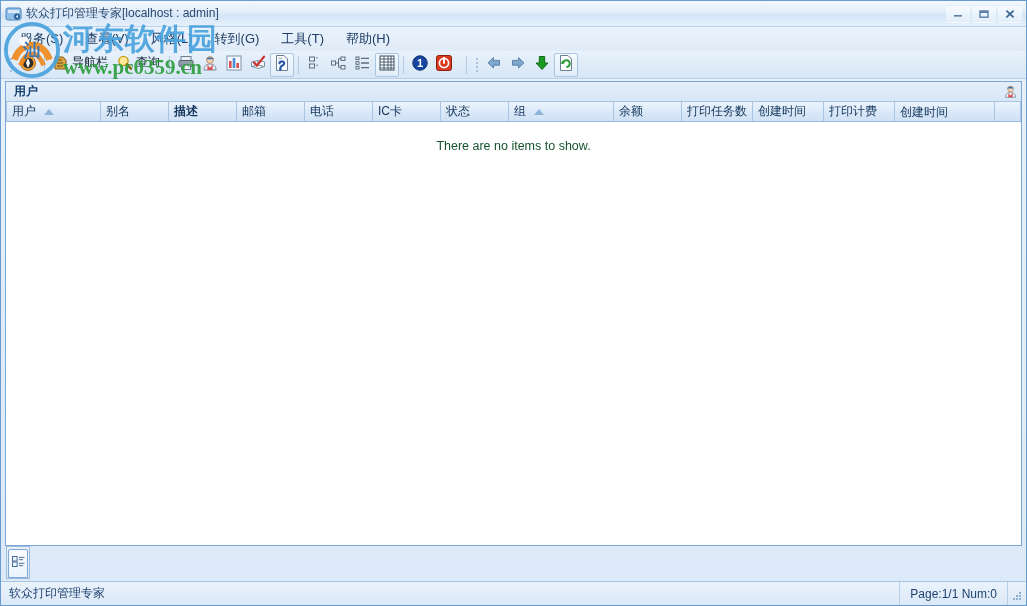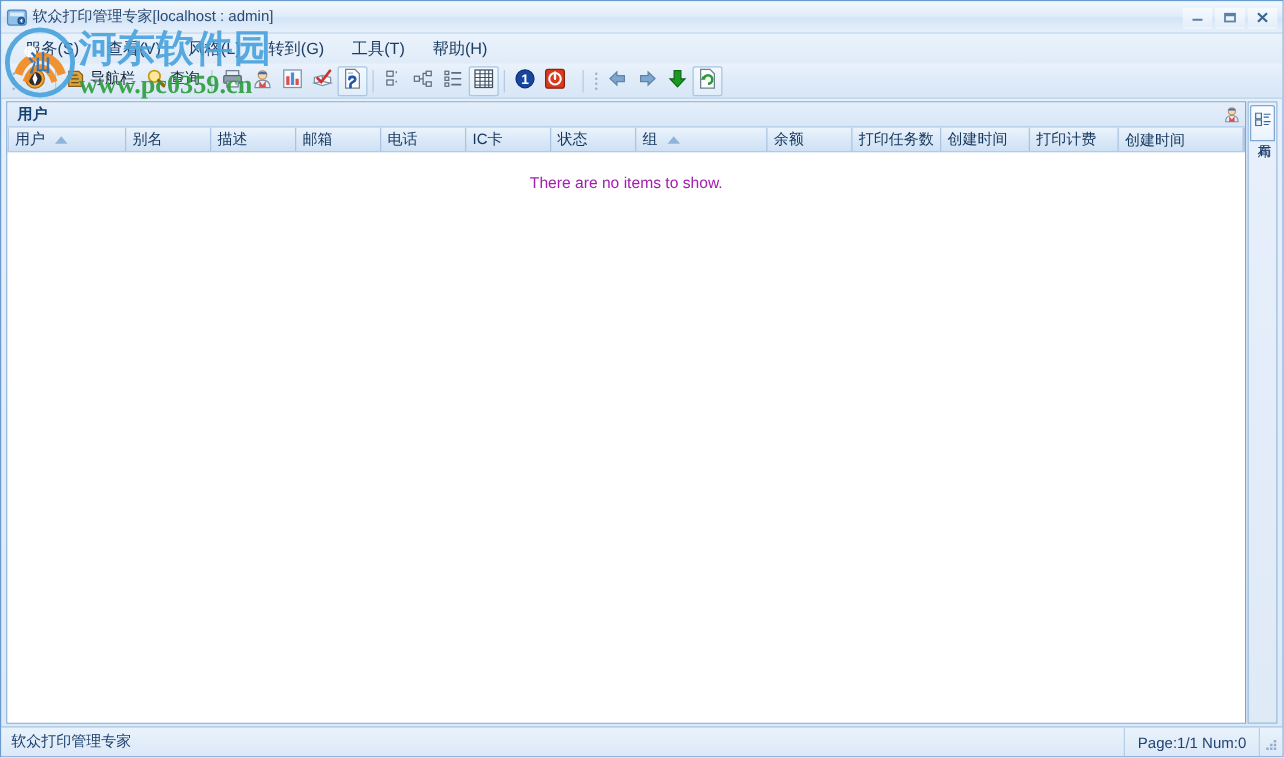--- a/index.html
+++ b/index.html
@@ -103,20 +103,21 @@
   .tb-btn.framed { border: 1px solid #a8c6e4; background: linear-gradient(to bottom,#f4f9fe,#e1edfa); }
   .tb-label { font-size: 12px; color: #123; white-space: nowrap; padding-right: 2px; }
   .tb-icon { width: 18px; height: 18px; display:flex; align-items:center; justify-content:center; }
   .tb-icon svg { display:block; }
 
   
   .panel {
     position: absolute;
     left: 4px; top: 80px; right: 4px; bottom: 26px;
     display: flex;
+    flex-direction: column;
   }
   .panel-main {
     flex: 1 1 auto;
     border: 1px solid #7da7d4;
     background: #ffffff;
     display: flex; flex-direction: column;
     min-width: 0;
   }
   .panel-caption {
     height: 20px;
@@ -162,21 +163,21 @@
   .grid-body {
     flex: 1 1 auto;
     background: #ffffff;
     position: relative;
   }
   .empty-msg {
     position: absolute;
     top: 17px; left: 0; right: 0;
     text-align: center;
     font-size: 12.5px;
-    color: #a21caf;
+    color: #14532d;
   }
 
   
   .dockstrip {
     width: 24px;
     margin-left: 1px;
     background: linear-gradient(to bottom, #e7f0fb 0%, #dfeaf7 100%);
     border: 1px solid #9cbcdd;
     display: flex; flex-direction: column; align-items: center;
     padding-top: 2px;
@@ -538,21 +539,21 @@
       </div>
 
       <div class="grid-header" id="grid-header">
           <div class="gh-cell" style="width: 95px;">
             <span>用户</span>
             <span class="sort"></span>
           </div>
           <div class="gh-cell" style="width: 68px;">
             <span>别名</span>
           </div>
-          <div class="gh-cell" style="width: 68px;">
+          <div class="gh-cell" style="width: 68px; font-weight: bold;">
             <span>描述</span>
           </div>
           <div class="gh-cell" style="width: 68px;">
             <span>邮箱</span>
           </div>
           <div class="gh-cell" style="width: 68px;">
             <span>电话</span>
           </div>
           <div class="gh-cell" style="width: 68px;">
             <span>IC卡</span>

